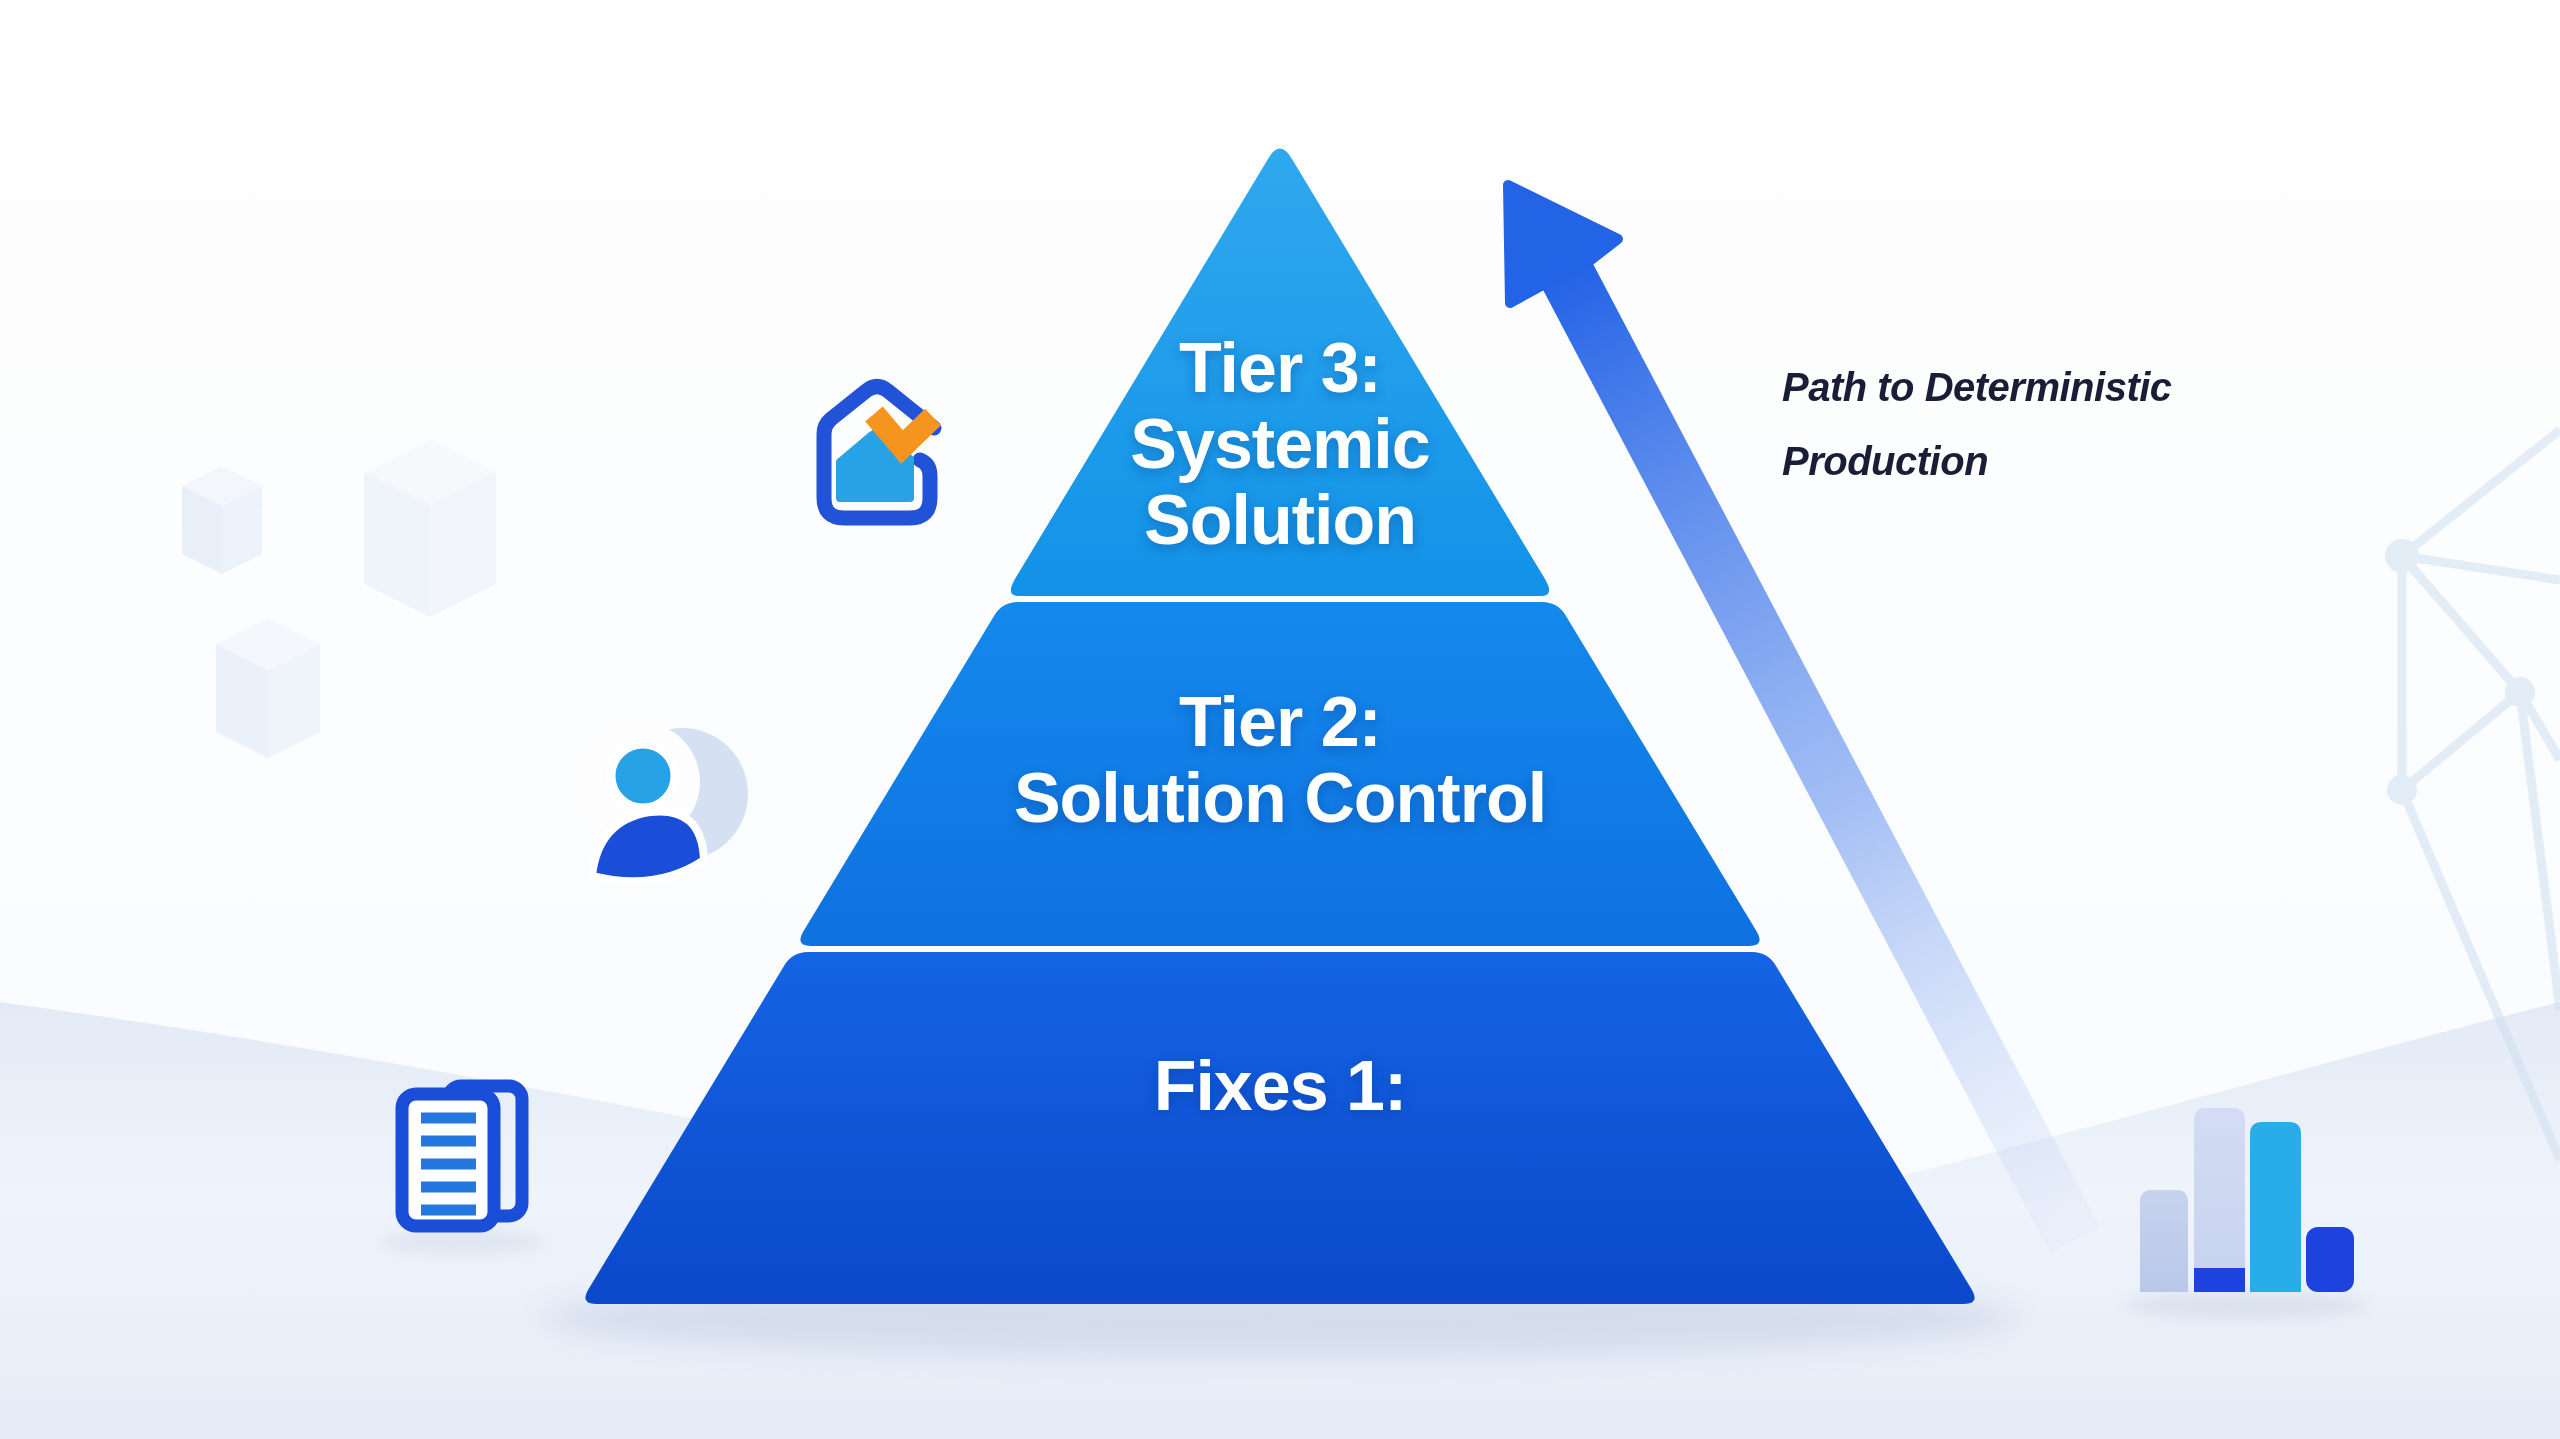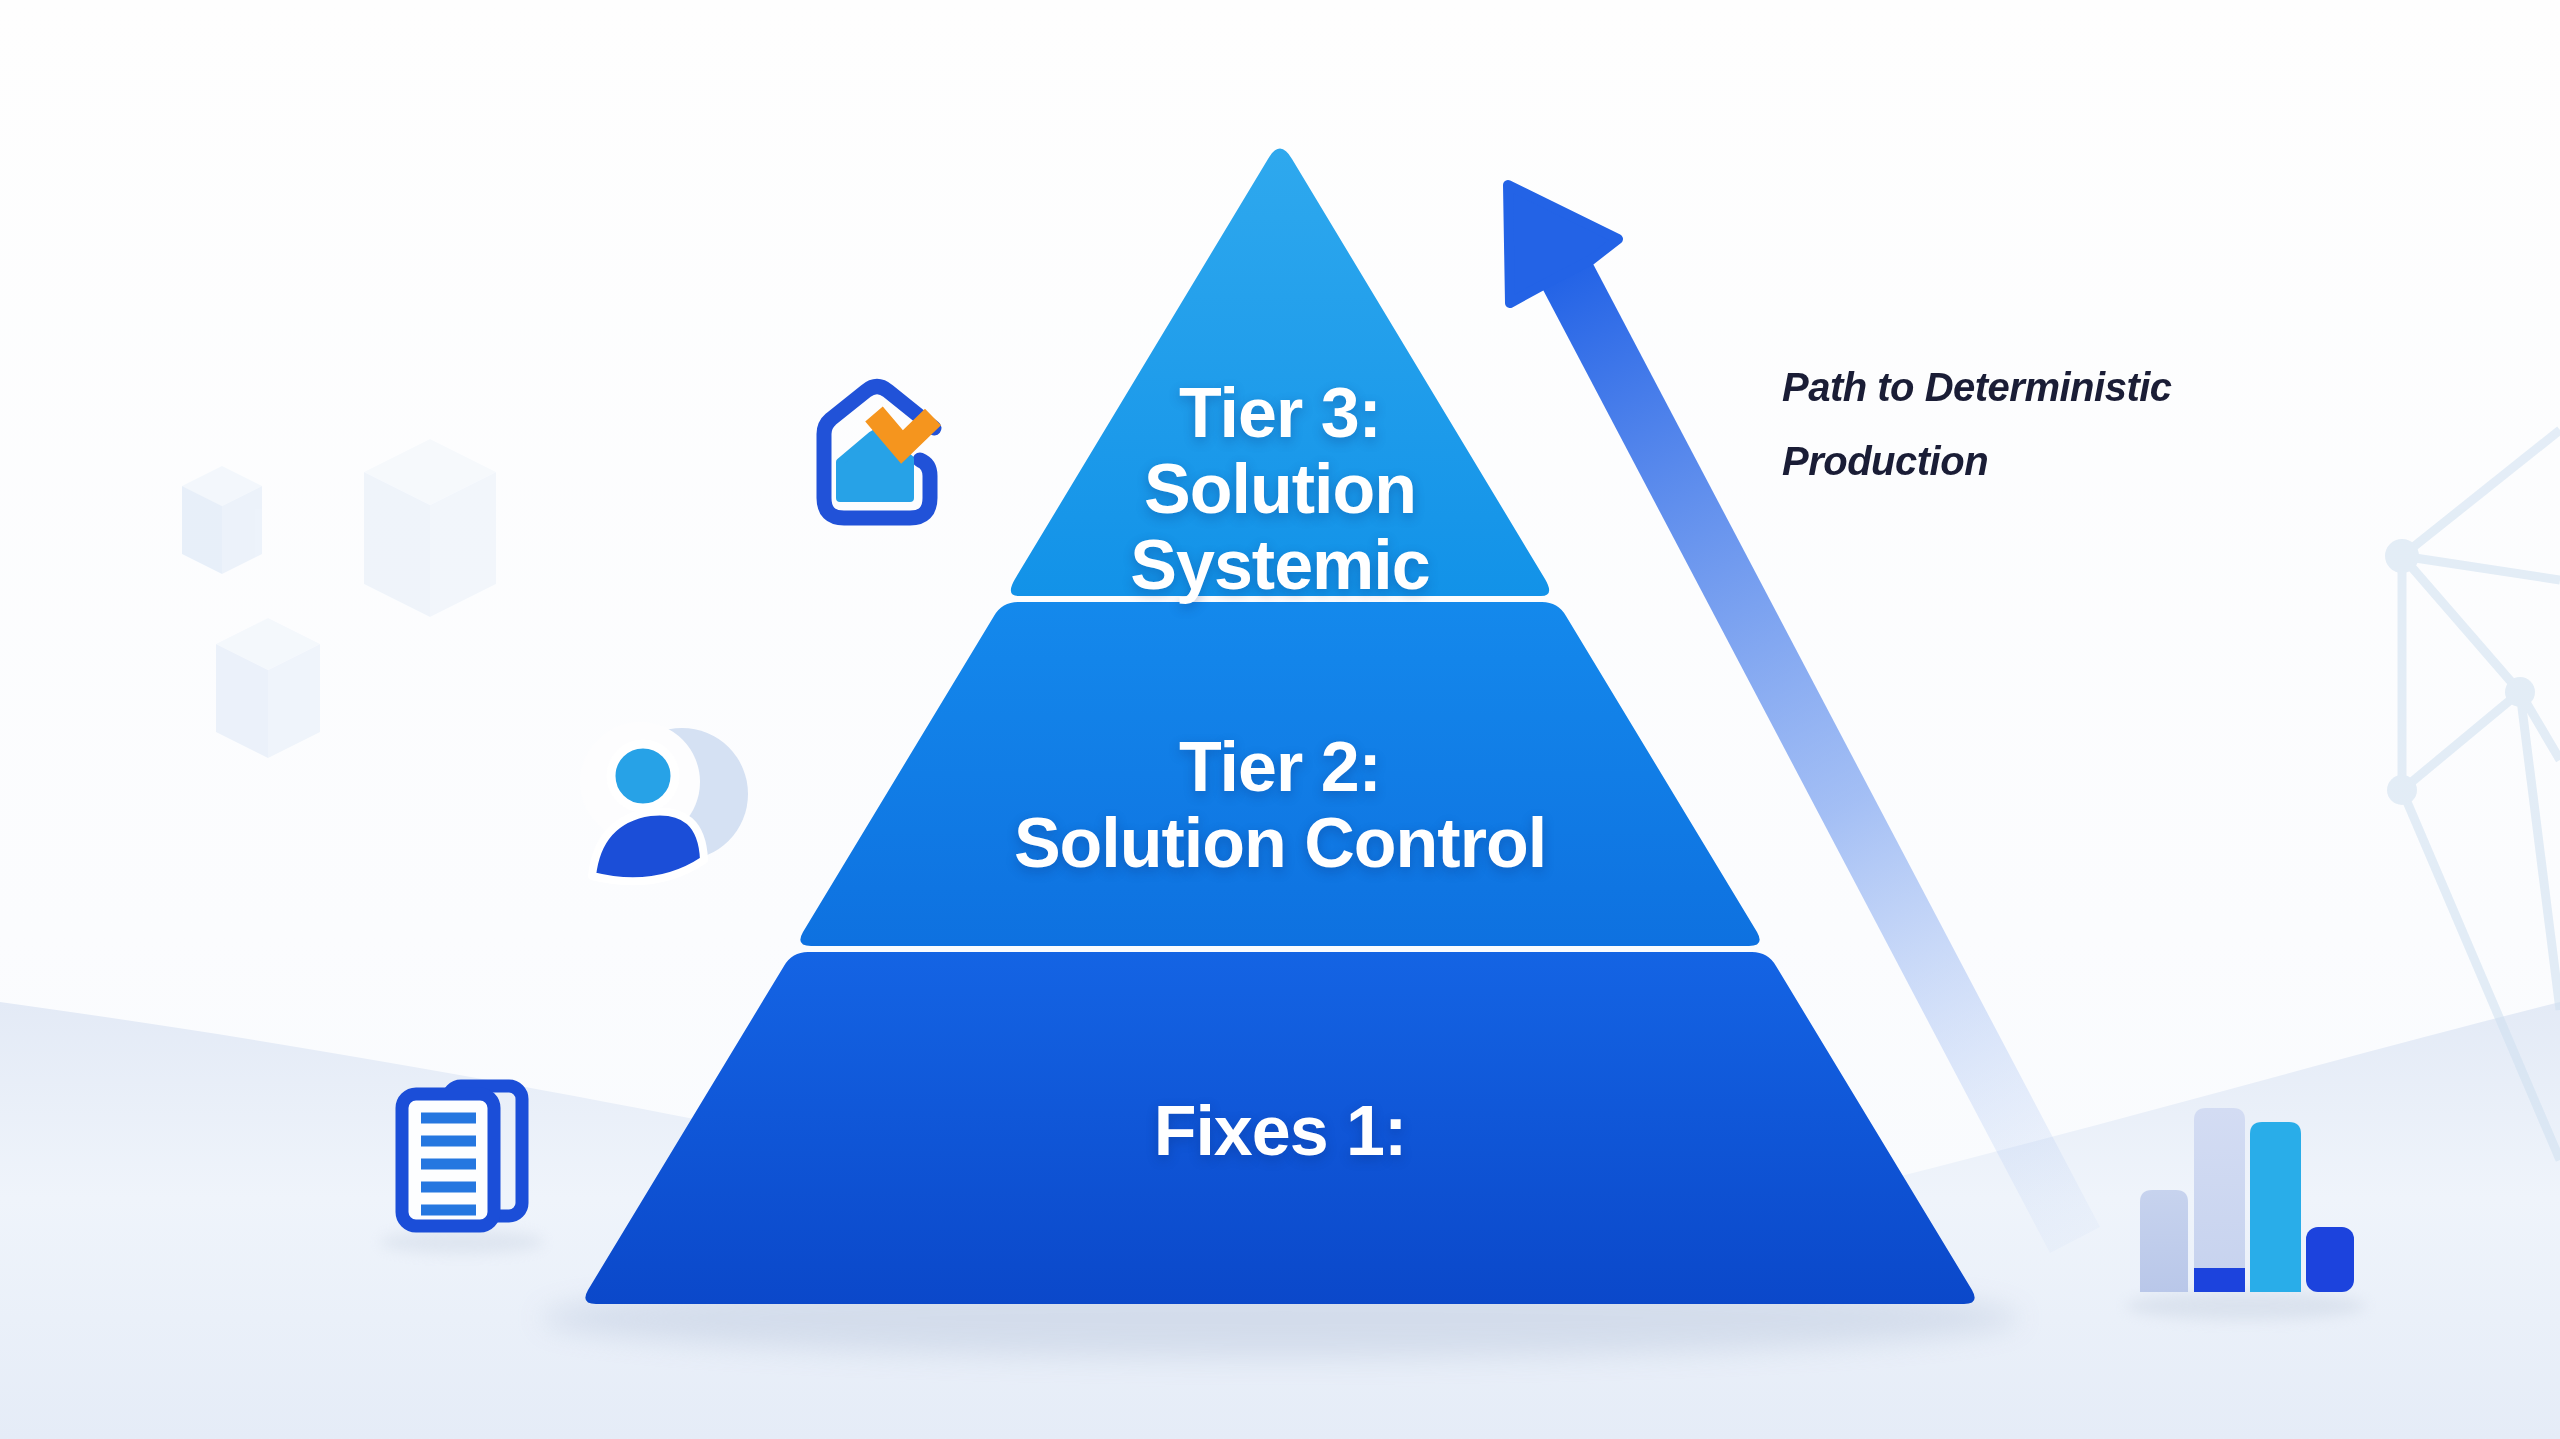--- a/index.html
+++ b/index.html
@@ -6,21 +6,20 @@
   .canvas {
     position:relative; width:2560px; height:1439px; overflow:hidden;
     font-family:"Liberation Sans", sans-serif;
     background:linear-gradient(180deg,#fefefe 0%,#fbfcfe 65%,#f7fafd 100%);
   }
   .layer { position:absolute; left:0; top:0; width:2560px; height:1439px; }
   .tier-label {
     position:absolute; color:#ffffff; font-weight:bold; font-size:70px;
     line-height:76px; text-align:center; letter-spacing:-1px;
     text-shadow:0 4px 12px rgba(10,40,110,.30);
-    margin-top:45px;
   }
   .tier-label span { display:block; }
   .tier3-label { left:980px;  top:330px;  width:600px; }
   .tier2-label { left:880px;  top:684px;  width:800px; }
   .tier1-label { left:830px;  top:1048px; width:900px; }
   .path-title {
     position:absolute; left:1782px; top:350px; width:760px;
     font-size:40px; line-height:74px; font-weight:bold;
     letter-spacing:-0.5px; color:var(--c-title,#1a1d36);font-style:italic;
   }
@@ -149,22 +148,22 @@
       <path fill="url(#gBar1)" d="M 2140 1292 L 2140 1202 Q 2140 1190 2152 1190 L 2176 1190 Q 2188 1190 2188 1202 L 2188 1292 Z"></path>
       <path fill="url(#gBar2)" d="M 2194 1292 L 2194 1120 Q 2194 1108 2206 1108 L 2233 1108 Q 2245 1108 2245 1120 L 2245 1292 Z"></path>
       <rect x="2194" y="1268" width="51" height="24" style="fill:var(--c-bar-royal,#1c43dd)"></rect>
       <path style="fill:var(--c-bar-cyan,#29ade9)" d="M 2250 1292 L 2250 1134 Q 2250 1122 2262 1122 L 2289 1122 Q 2301 1122 2301 1134 L 2301 1292 Z"></path>
       <rect x="2306" y="1227" width="48" height="65" rx="12" style="fill:var(--c-bar-royal,#1c43dd)"></rect>
     </g>
   </svg>
 
   <div class="tier-label tier3-label">
     <span>Tier 3:</span>
+    <span>Systemic</span>
     <span>Solution</span>
-    <span>Systemic</span>
   </div>
   <div class="tier-label tier2-label">
     <span>Tier 2:</span>
     <span>Solution Control</span>
   </div>
   <div class="tier-label tier1-label">
     <span>Fixes 1:</span>
   </div>
 
   <div class="path-title">

